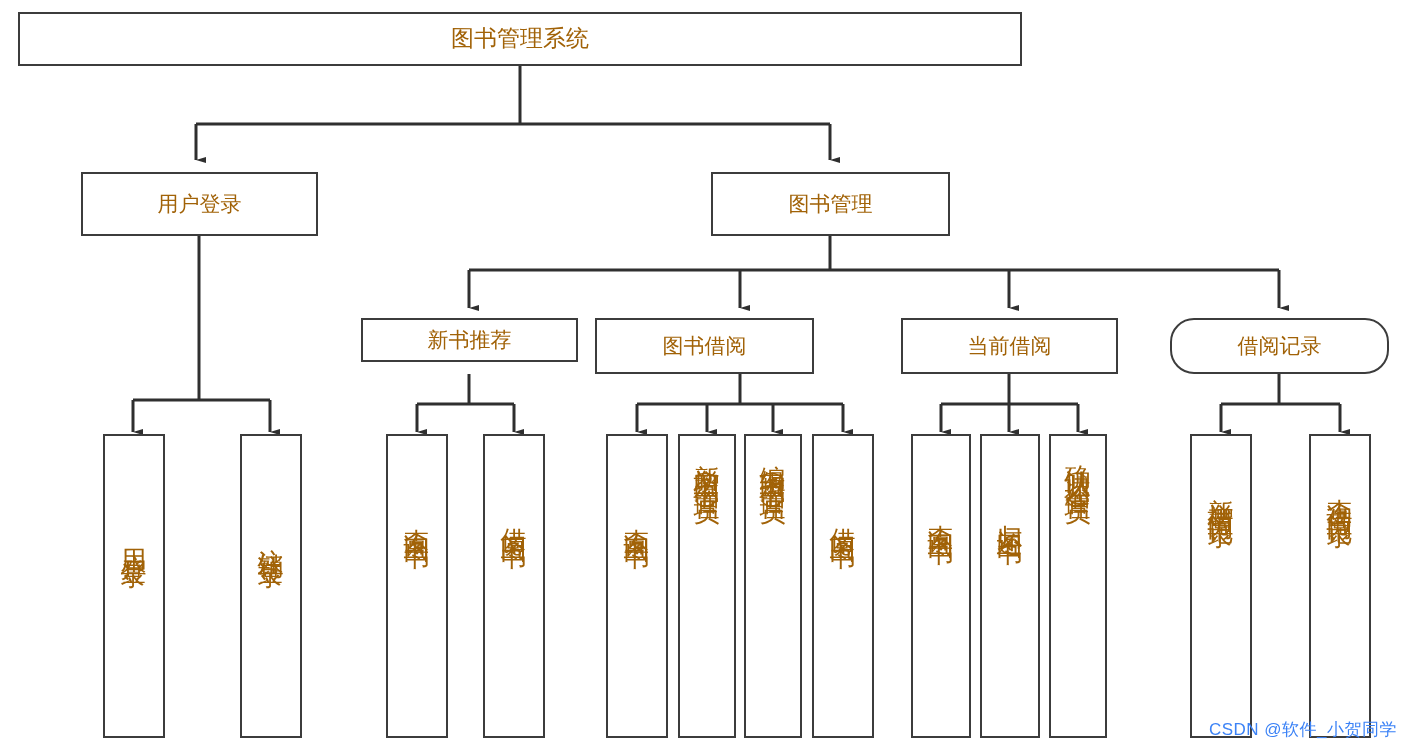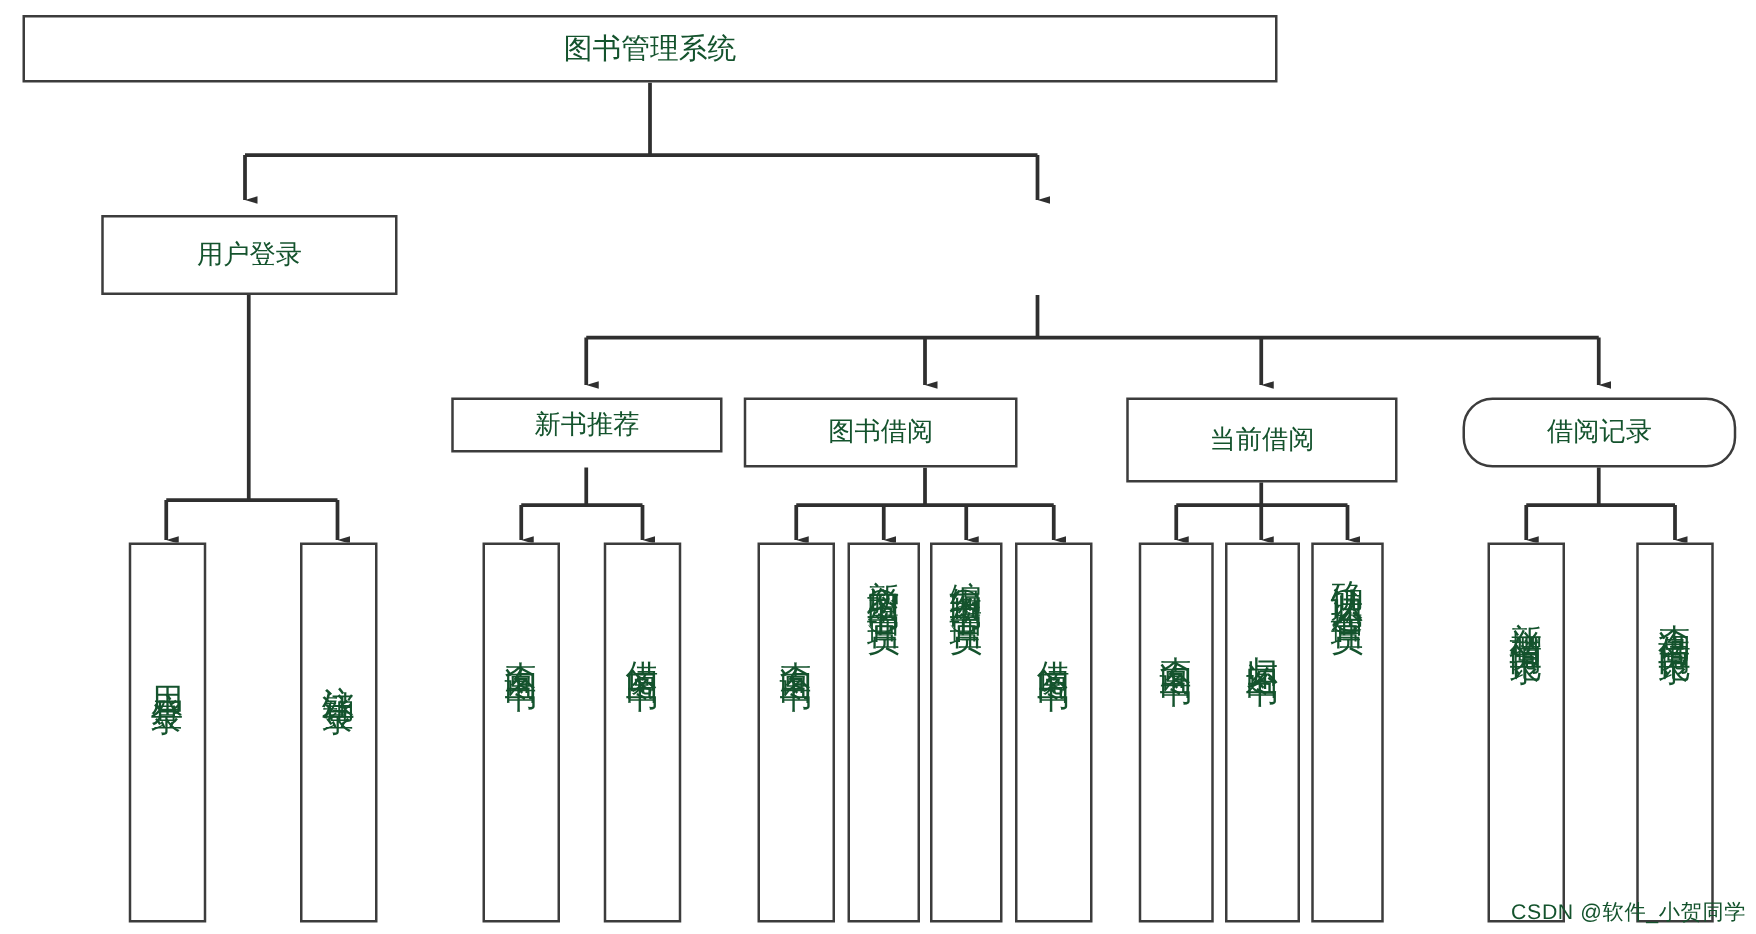--- a/index.html
+++ b/index.html
@@ -25,21 +25,21 @@
     pointer-events: none;
   }
   .node {
     position: absolute;
     box-sizing: border-box;
     background: #ffffff;
     border: 2px solid #3c3c3c;
     display: flex;
     align-items: center;
     justify-content: center;
-    color: #14532d;
+    color: #a16207;
     z-index: 2;
   }
   .node .label {
     display: block;
     text-align: center;
     white-space: pre;
     line-height: 1.18;
   }
   
   .node.root { font-size: 23px; }
@@ -63,21 +63,21 @@
   .node.leaf.tall .label  { margin-top: 8px; }
   .node.leaf.short .label { margin-top: 92px; }
   .node.leaf.grp4 .label  { margin-top: 68px; }
   .node.leaf.grp5 .label  { margin-top: 42px; }
 
   #watermark {
     position: absolute;
     right: 8px;
     bottom: 6px;
     font-size: 17px;
-    color: #14532d;
+    color: #3b82f6;
     letter-spacing: 0.5px;
     z-index: 5;
     white-space: nowrap;
   }
 </style>
 </head>
 <body>
 
 <div id="canvas">
 
@@ -132,30 +132,33 @@
   </svg>
 
   <div class="node root" style="left:18px; top:12px; width:1004px; height:54px;">
     <span class="label">图书管理系统</span>
   </div>
 
   <div class="node branch" style="left:81px; top:172px; width:237px; height:64px;">
     <span class="label">用户登录</span>
   </div>
 
+  <div class="node branch" style="left:711px; top:172px; width:239px; height:64px;">
+    <span class="label">图书管理</span>
+  </div>
 
   <div class="node branch" style="left:361px; top:318px; width:217px; height:44px;">
     <span class="label">新书推荐</span>
   </div>
 
   <div class="node branch" style="left:595px; top:318px; width:219px; height:56px;">
     <span class="label">图书借阅</span>
   </div>
 
-  <div class="node branch" style="left:901px; top:318px; width:217px; height:68px;">
+  <div class="node branch" style="left:901px; top:318px; width:217px; height:56px;">
     <span class="label">当前借阅</span>
   </div>
 
   <div class="node branch" style="left:1170px; top:318px; width:219px; height:56px;border-radius:24px;">
     <span class="label">借阅记录</span>
   </div>
 
   <div class="node leaf short" style="left:103px; top:434px; width:62px; height:304px;">
     <span class="label">用户登录</span>
   </div>

